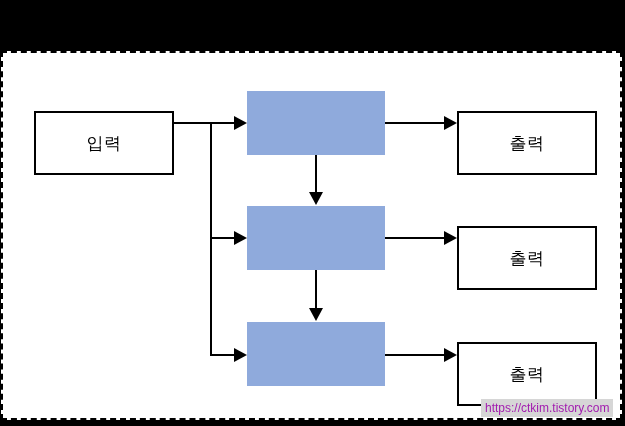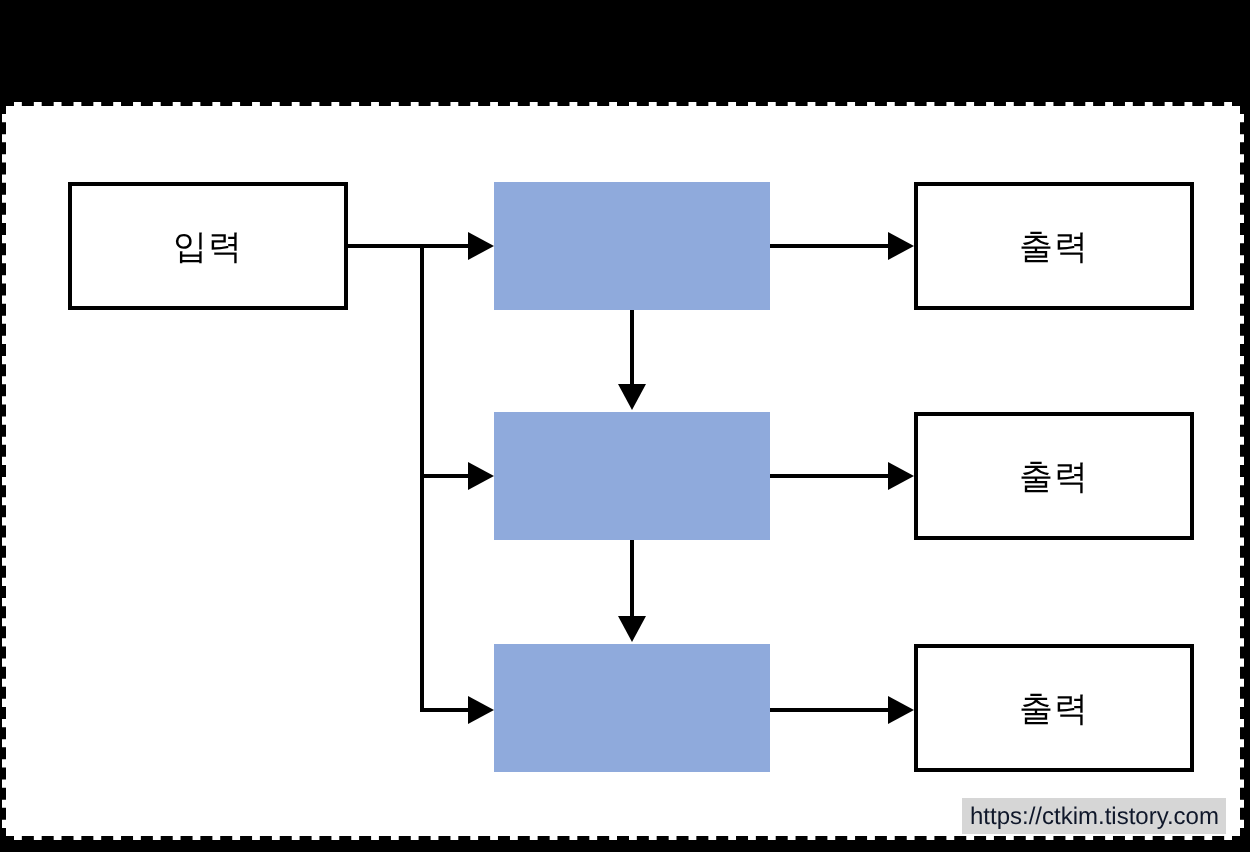--- a/index.html
+++ b/index.html
@@ -38,20 +38,21 @@
     position: absolute;
     box-sizing: border-box;
     display: flex;
     align-items: center;
     justify-content: center;
   }
 
   .node.io {
     background: #ffffff;
     border: 2px solid #000000;
+    margin-top: 20px;
   }
 
   .node.process {
     background: #8FAADC;
     border: none;
   }
 
   .node-label {
     font-size: 17px;
     line-height: 1;
@@ -85,21 +86,21 @@
   }
 
   
   .watermark {
     position: absolute;
     left: 481px;
     top: 399px;
     height: 18px;
     padding: 0 4px;
     background: #d6d6d6;
-    color: #0f172a;
+    color: #a21caf;
     font-size: 12px;
     line-height: 18px;
     white-space: nowrap;
   }
 </style>
 </head>
 <body>
 
 <div id="screenshot">
 

